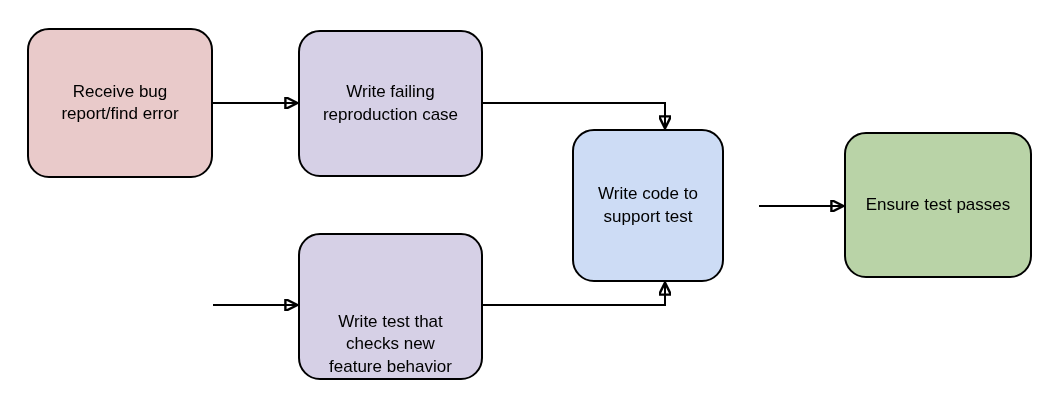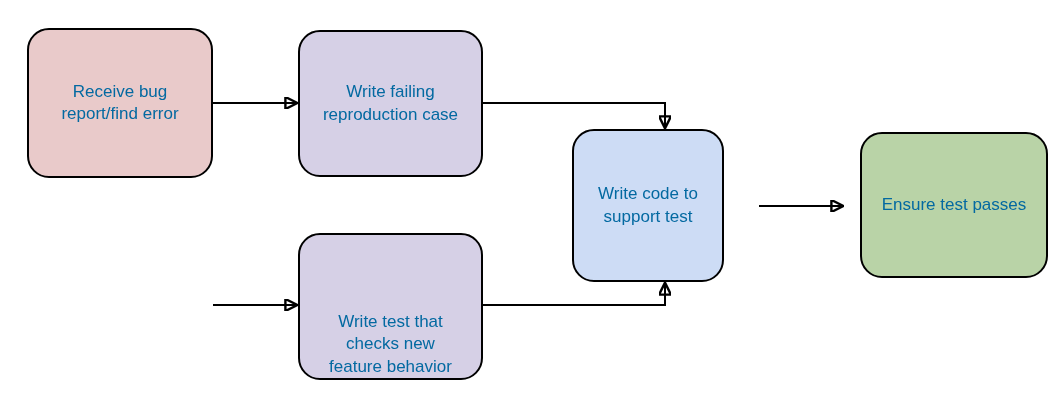--- a/index.html
+++ b/index.html
@@ -30,33 +30,33 @@
   }
   .node {
     position: absolute;
     box-sizing: border-box;
     border: 2px solid #000000;
     border-radius: 22px;
     display: flex;
     align-items: center;
     justify-content: center;
     text-align: center;
-    color: #0369a1;
+    color: #000000;
     font-size: 17px;
     line-height: 1.32;
   }
   .label {
     display: inline-block;
   }
   #n-bug     { left: 27px;  top: 28px;  width: 186px; height: 150px; }
   #n-repro   { left: 298px; top: 30px;  width: 185px; height: 147px; }
   #n-feature { left: 27px;  top: 230px; width: 186px; height: 150px; }
   #n-test    { left: 298px; top: 233px; width: 185px; height: 147px; align-items: flex-end; }
   #n-code    { left: 572px; top: 129px; width: 152px; height: 153px; justify-content: center; }
-  #n-pass    { left: 844px; top: 132px; width: 188px; height: 146px; margin-left: 16px; }
+  #n-pass    { left: 844px; top: 132px; width: 188px; height: 146px; }
 
   #n-bug .label     { max-width: 140px; }
   #n-repro .label   { max-width: 146px; }
   #n-feature .label { max-width: 110px; }
   #n-test .label    { max-width: 128px; }
   #n-code .label    { max-width: 120px; }
   #n-pass .label    { max-width: 160px; }
 </style>
 </head>
 <body>

